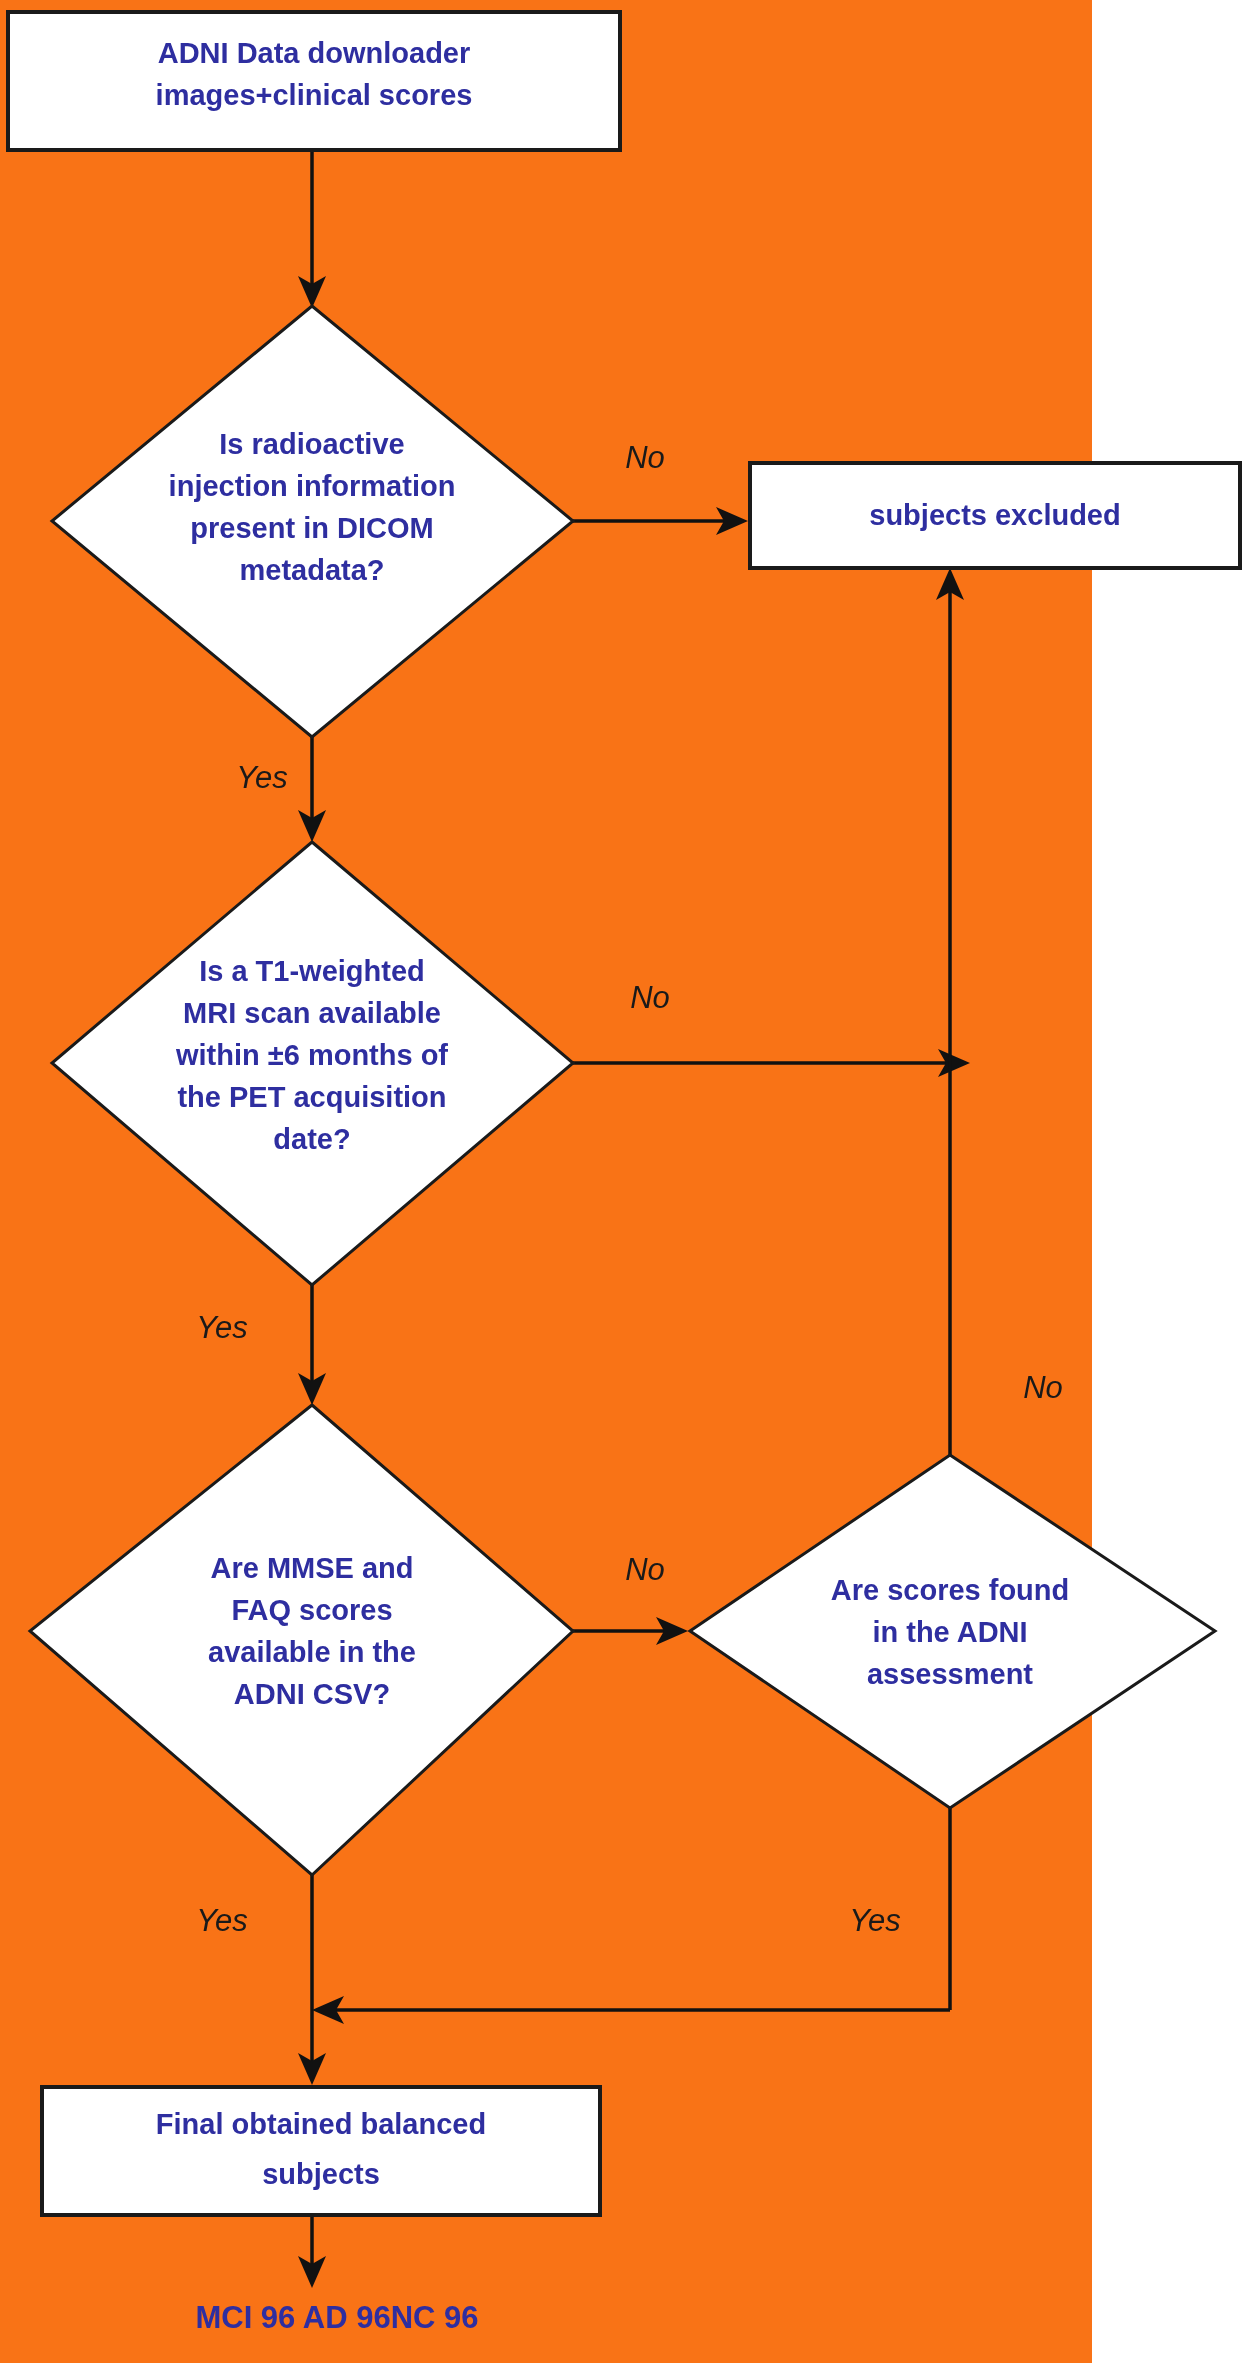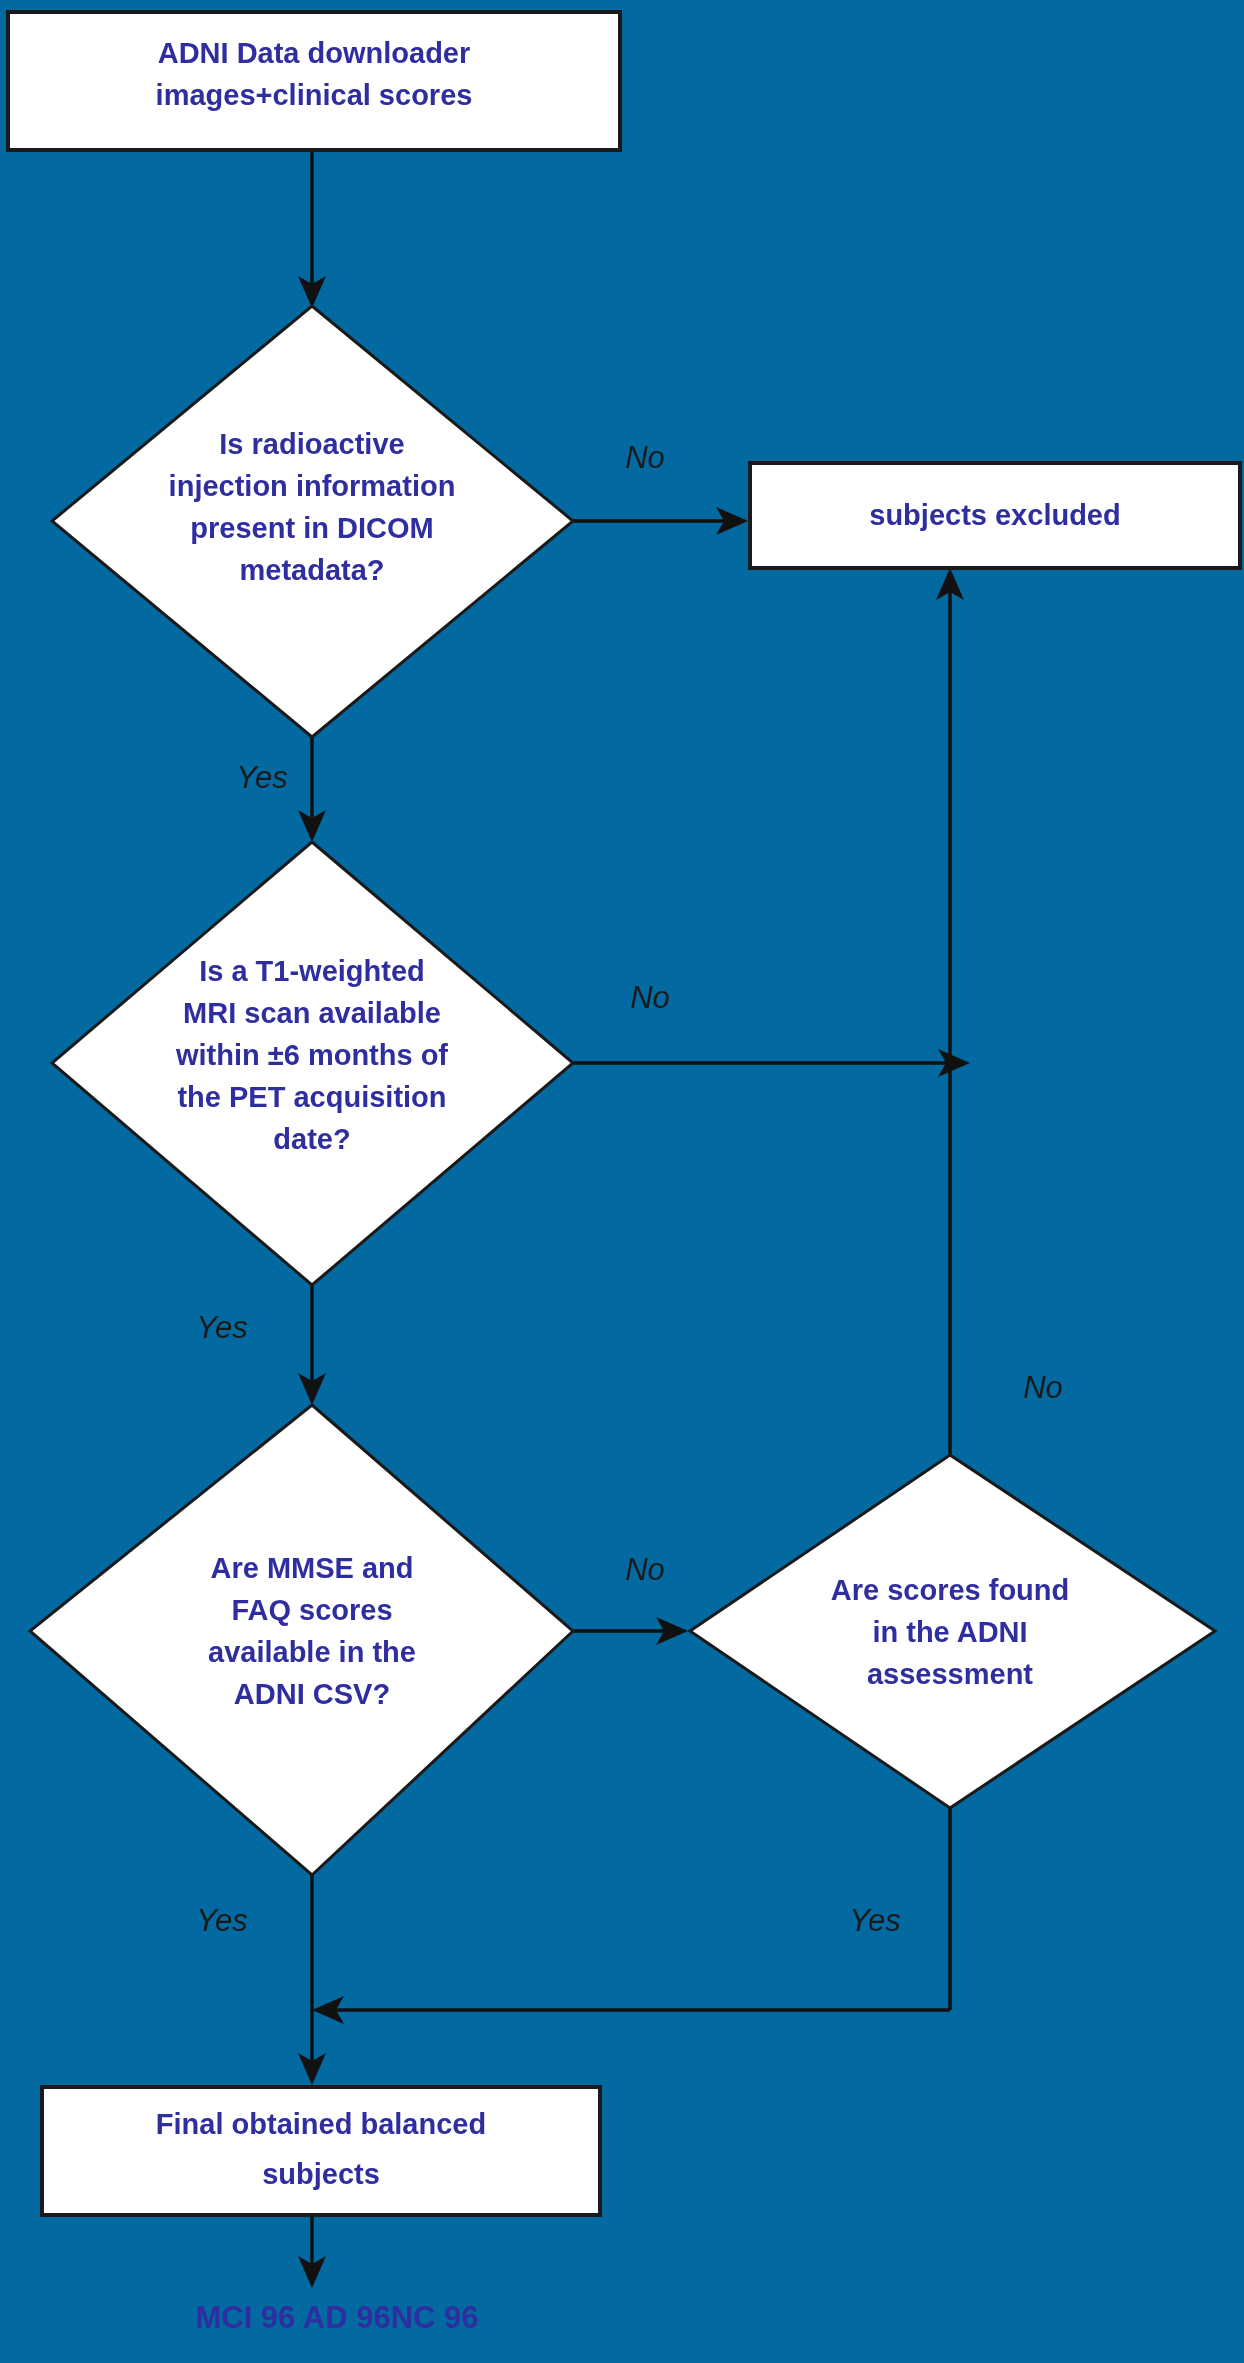--- a/index.html
+++ b/index.html
@@ -9,23 +9,23 @@
     background: #ffffff;
   }
   body {
     width: 1244px;
     height: 2363px;
     font-family: "Liberation Sans", sans-serif;
     overflow: hidden;
   }
   #flow-root {
     position: relative;
-    width: 1244px;
+    width: 1092px;
     height: 2363px;
-    background: #0369a1;
+    background: #f97316;
   }
   svg#flow-svg {
     display: block;
     width: 1244px;
     height: 2363px;
   }
   .node-shape {
     fill: #ffffff;
     stroke: #1a1a1a;
     stroke-width: 3;

